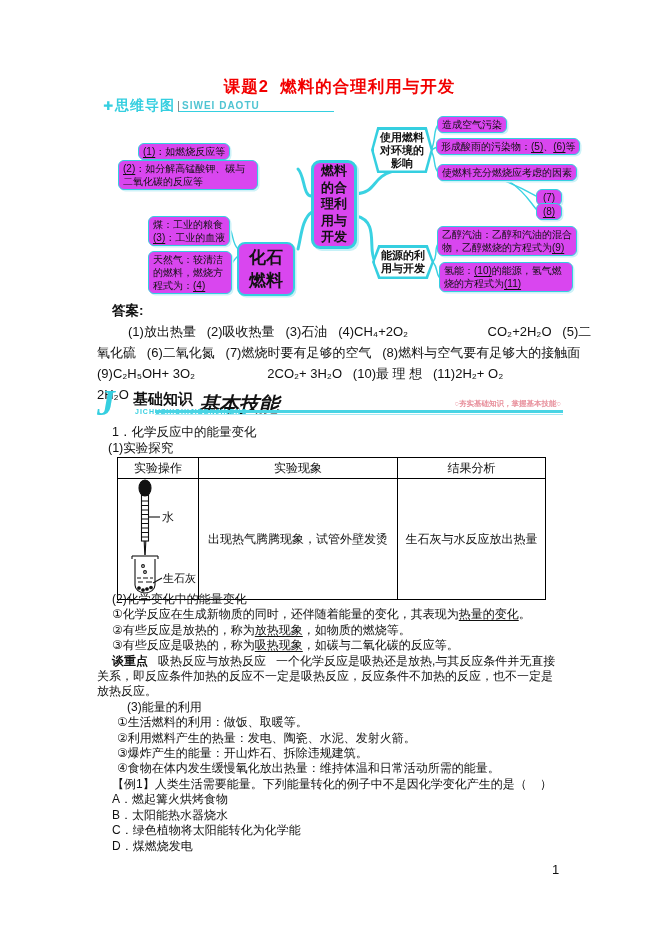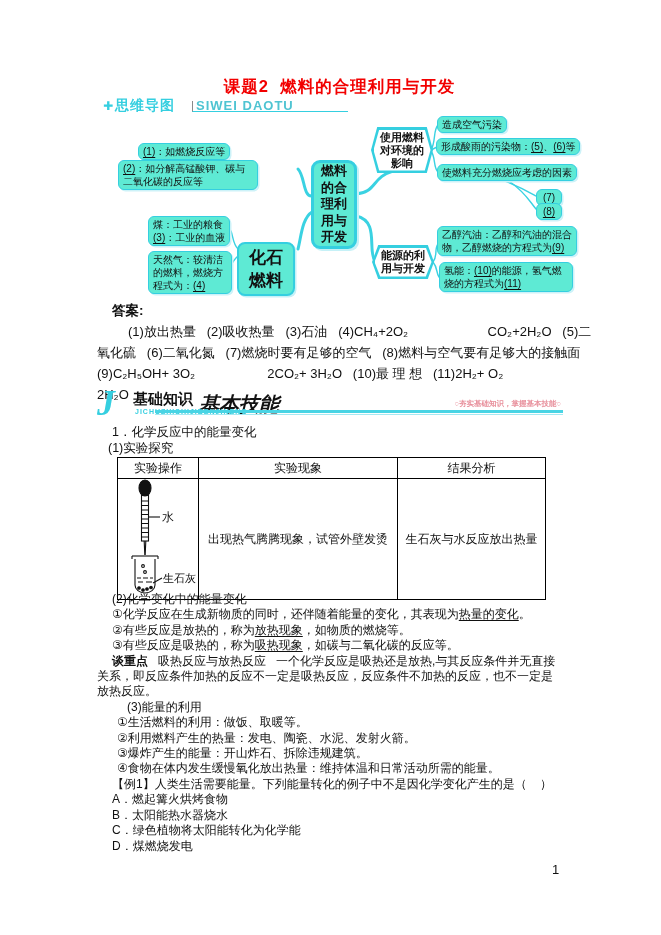--- a/index.html
+++ b/index.html
@@ -10,28 +10,28 @@
   .u{text-decoration:underline;text-underline-offset:2px;}
 
   
   .doc-title{position:absolute;top:76px;left:0;right:0;text-align:center;padding-left:18px;
              font-size:16.5px;font-weight:bold;color:#f20000;letter-spacing:1px;white-space:pre;}
 
   
   .siwei{position:absolute;top:98px;left:103px;display:flex;align-items:flex-end;}
   .siwei .cross{color:#35cfe0;font-size:12px;line-height:12px;margin-right:2px;font-weight:bold;}
   .siwei .lbl{color:#35cfe0;font-size:14px;font-weight:bold;letter-spacing:1px;line-height:14px;}
-  .siwei .sub{color:#4fc4d2;font-size:13px;font-weight:bold;letter-spacing:1px;line-height:9px;
+  .siwei .sub{color:#4fc4d2;font-size:10px;font-weight:bold;letter-spacing:1px;line-height:9px;
               border-left:1px solid #8a8a8a;border-bottom:1.5px solid #35cfe0;
-              padding:0 2px 1px 3px;width:150px;margin-left:17px;}
+              padding:0 2px 1px 3px;width:150px;margin-left:3px;}
 
   
   .mindmap{position:absolute;left:0;top:0;width:661px;height:320px;}
   .connectors{position:absolute;left:0;top:0;pointer-events:none;}
-  .node,.mbox{position:absolute;background:#5eead4;box-sizing:border-box;}
+  .node,.mbox{position:absolute;background:#d946ef;box-sizing:border-box;}
   .center-node{left:311px;top:160px;width:46px;padding:0 3px;border:3px solid #35cfe0;border-radius:9px;
                font-size:13px;font-weight:bold;line-height:16.5px;text-align:center;word-break:break-all;
                box-shadow:2px 2px 0 #c6f1f7;}
   .hex{display:flex;align-items:center;justify-content:center;background:#35cfe0;
        clip-path:polygon(10% 0%,90% 0%,100% 50%,90% 100%,10% 100%,0% 50%);}
   .hex::before{content:"";position:absolute;inset:2.5px;background:#fff;
        clip-path:polygon(10% 0%,90% 0%,100% 50%,90% 100%,10% 100%,0% 50%);}
   .hex span{position:relative;font-size:11px;font-weight:bold;line-height:13px;text-align:center;
             word-break:break-all;width:46px;}
   .hex1{left:232px;top:142px;width:66px;height:46px;}

